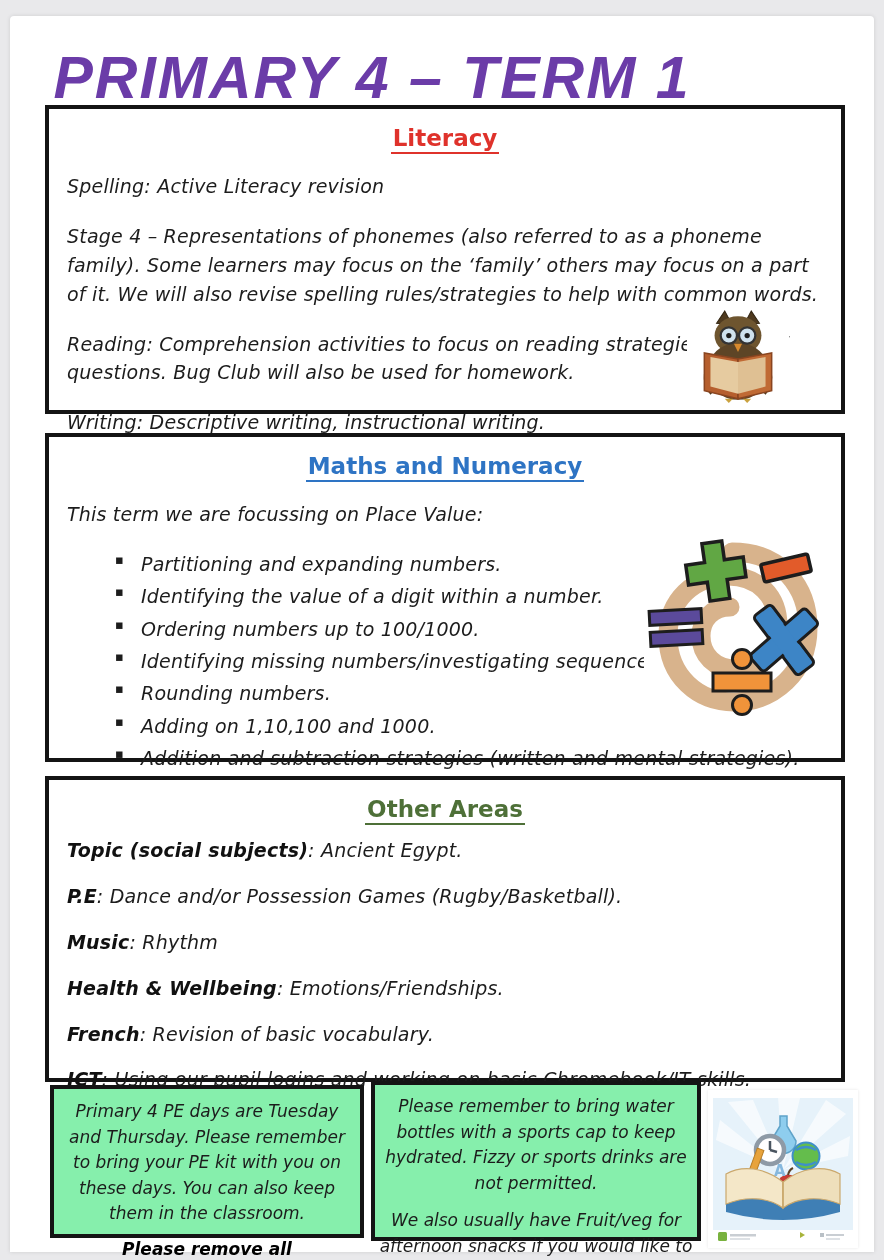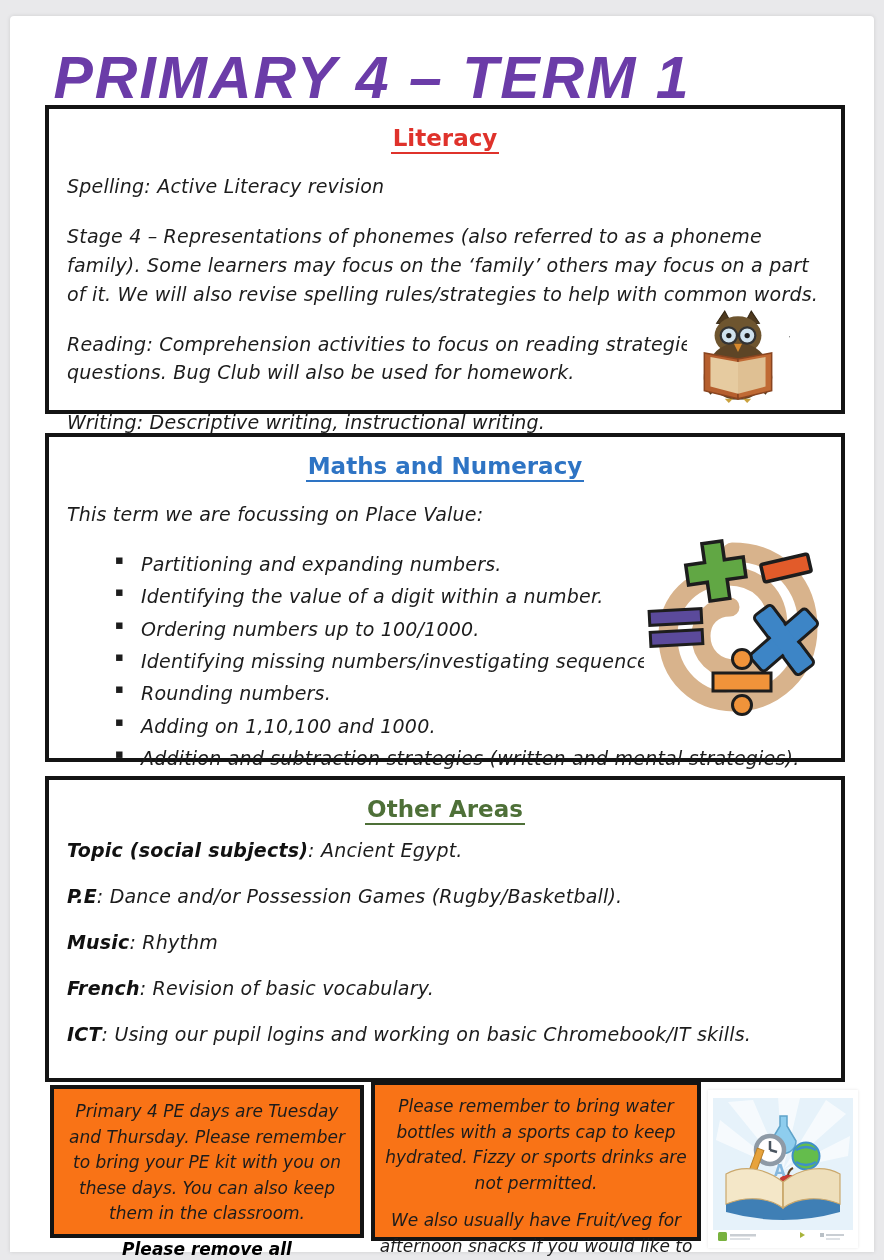--- a/index.html
+++ b/index.html
@@ -58,21 +58,21 @@
   .bullets li { position:relative; padding-left:26px; margin-bottom:3.5px; }
   .bullets li::before {
     content:"▪"; position:absolute; left:0; top:0;
     font-size:13px; color:#1c1c1c; font-style:normal;
   }
   .subject-row { margin:4px 0 17px 0; }
   .subject-label { font-weight:bold; font-style:italic; color:#111; }
   .note-box {
     position:absolute;
     border:4px solid #141414;
-    background:#f97316;
+    background:#86efac;
     text-align:center;
   }
   .note-pe    { left:50px;  top:1085px; width:314px; height:153px; padding:10px 12px; }
   .note-snack { left:371px; top:1081px; width:330px; height:160px; padding:9px 4px; }
   .note-text { font-style:italic; font-size:17px; line-height:1.5; color:#1c1c1c; }
   .note-em { font-weight:bold; font-style:italic; font-size:17px; margin-top:12px; }
   .note-gap { margin-top:12px; }
   .illus { position:absolute; }
   .illus-owl  { right:52px; bottom:6px; width:102px; height:94px; }
   .illus-maths{ left:595px; top:93px; width:178px; height:186px; }
@@ -164,20 +164,23 @@
     <span>Other Areas</span>
   </h2>
   <div class="hand subject-row">
     <span class="subject-label">Topic (social subjects)</span><span>: Ancient Egypt.</span>
   </div>
   <div class="hand subject-row">
     <span class="subject-label">P.E</span><span>:  Dance and/or Possession Games (Rugby/Basketball).</span>
   </div>
   <div class="hand subject-row">
     <span class="subject-label">Music</span><span>: Rhythm</span>
+  </div>
+  <div class="hand subject-row">
+    <span class="subject-label">Health &amp; Wellbeing</span><span>: Emotions/Friendships.</span>
   </div>
   <div class="hand subject-row">
     <span class="subject-label">French</span><span>: Revision of basic vocabulary.</span>
   </div>
   <div class="hand subject-row">
     <span class="subject-label">ICT</span><span>: Using our pupil logins and working on basic Chromebook/IT skills.</span>
   </div>
 </section>
 
 <aside class="note-box note-pe">

